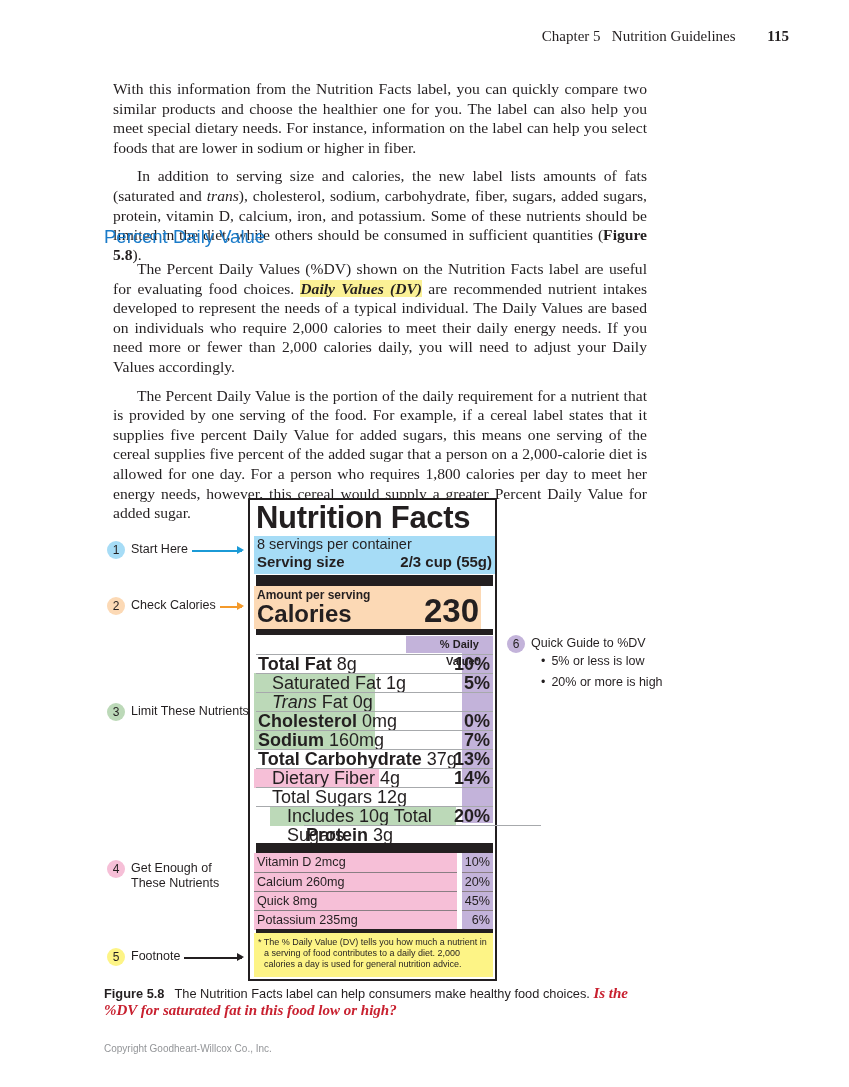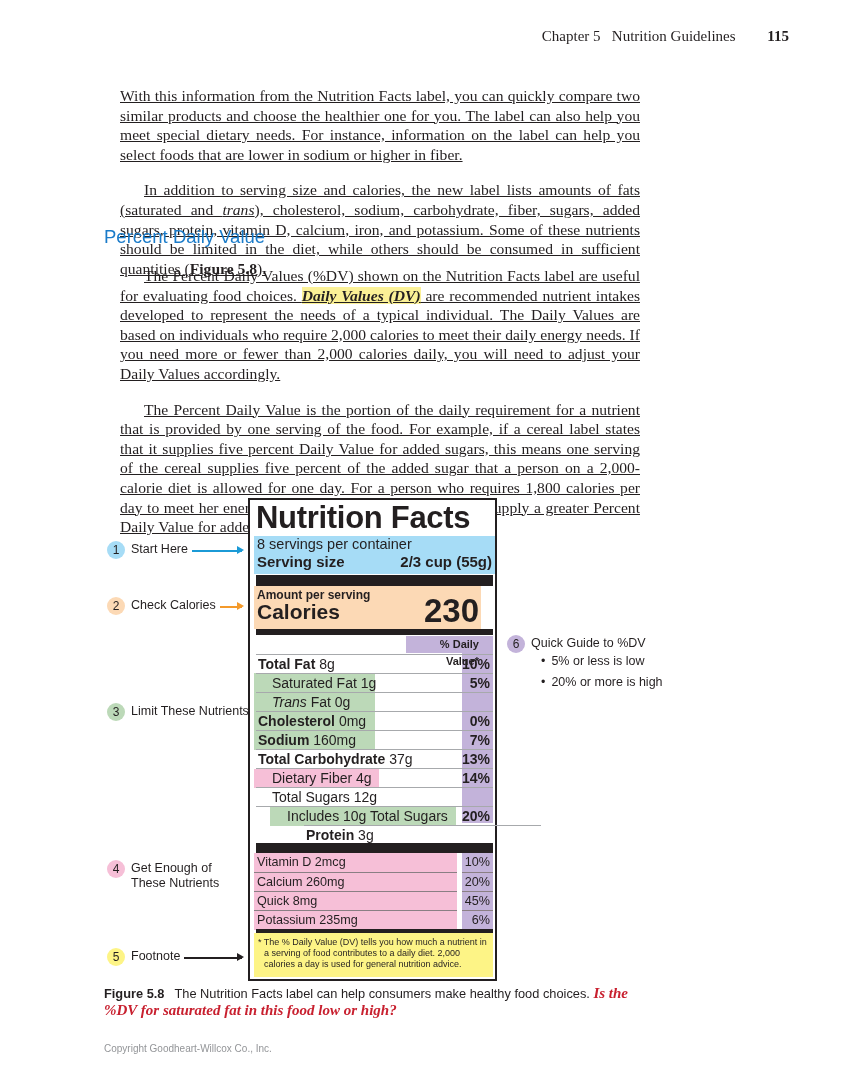--- a/index.html
+++ b/index.html
@@ -1,41 +1,41 @@
 <!DOCTYPE html>
 <html><head>
 <meta charset="utf-8">
 <style>
   html,body{margin:0;padding:0;background:#fff;}
   body{width:849px;height:1087px;position:relative;overflow:hidden;font-family:"Liberation Serif","DejaVu Serif",serif;color:#231f20;}
   .header{position:absolute;top:28px;right:60px;font-size:15px;}
   .header .ch{margin-right:28px;}
   .header .pg{font-weight:bold;}
   .body-text{position:absolute;left:104px;width:552px;font-size:15.6px;line-height:19.6px;text-align:justify;}
-  .body-text p{margin:16px;text-decoration:underline;}
+  .body-text p{margin:9px;}
   .body-text p.ind{text-indent:24px;}
   .p1{top:70px;}
   .h2{position:absolute;top:226px;left:104px;font-family:"Liberation Sans","DejaVu Sans",sans-serif;font-size:18.5px;color:#1a7bc9;}
   .p2{top:250px;}
   .hl{background:#fbf196;font-style:italic;font-weight:bold;}
   
   .nf{position:absolute;left:248px;top:498px;width:249px;height:483px;border:2px solid #231f20;box-sizing:border-box;font-family:"Liberation Sans","DejaVu Sans",sans-serif;background:#fff;}
   .nf-title{position:absolute;left:6px;top:0px;font-size:31px;font-weight:900;letter-spacing:-0.3px;}
   .serv{position:absolute;left:4px;top:36px;width:241px;height:38px;background:#a6dcf6;}
   .serv .l1{position:absolute;left:3px;top:0;font-size:14.5px;}
   .serv .l2{position:absolute;left:3px;top:17px;font-size:15px;font-weight:900;}
   .serv .l2r{position:absolute;right:3px;top:17px;font-size:15px;font-weight:900;}
   .bar-thick{position:absolute;left:6px;width:237px;height:10px;background:#231f20;}
   .cal{position:absolute;left:4px;top:86px;width:227px;height:43px;background:#fcd9b5;}
   .cal .aps{position:absolute;left:3px;top:2px;font-size:12px;font-weight:900;}
-  .cal .c{position:absolute;left:3px;top:14px;font-size:21px;font-weight:900;}
+  .cal .c{position:absolute;left:3px;top:14px;font-size:24px;font-weight:900;}
   .cal .v{position:absolute;right:2px;top:6px;font-size:33px;font-weight:900;}
   .dvcol{position:absolute;left:212px;top:136px;width:31px;height:187px;background:#c3b3da;}
   .dvhead{position:absolute;left:156px;top:136px;width:87px;height:17px;background:#c3b3da;font-size:11px;font-weight:900;text-align:right;line-height:17px;padding-right:14px;box-sizing:border-box;}
-  .row{position:absolute;left:6px;width:237px;height:19px;font-size:14px;line-height:19px;border-top:1px solid #a7a9ac;}
+  .row{position:absolute;left:6px;width:237px;height:19px;font-size:18px;line-height:19px;border-top:1px solid #a7a9ac;}
   .row .n{position:absolute;left:2px;}
   .row .d{position:absolute;right:3px;font-weight:900;}
   .row b{font-weight:900;}
   .green{position:absolute;background:#bcd9b8;}
   .pink{position:absolute;background:#f6bfd7;}
   .vrow{position:absolute;left:4px;width:203px;height:19px;font-size:12.6px;line-height:19px;background:#f6bfd7;border-top:1px solid #8a7f84;}
   .vrow .n{position:absolute;left:3px;}
   .vdv{position:absolute;left:212px;width:31px;height:19px;font-size:12.6px;line-height:19px;background:#c3b3da;text-align:right;padding-right:3px;box-sizing:border-box;border-top:1px solid #8a7f84;}
   .foot{position:absolute;left:4px;top:433px;width:239px;height:44px;background:#fdf486;font-size:9px;line-height:11px;padding:4px 3px 0 10px;box-sizing:border-box;text-indent:-6px;}
   

